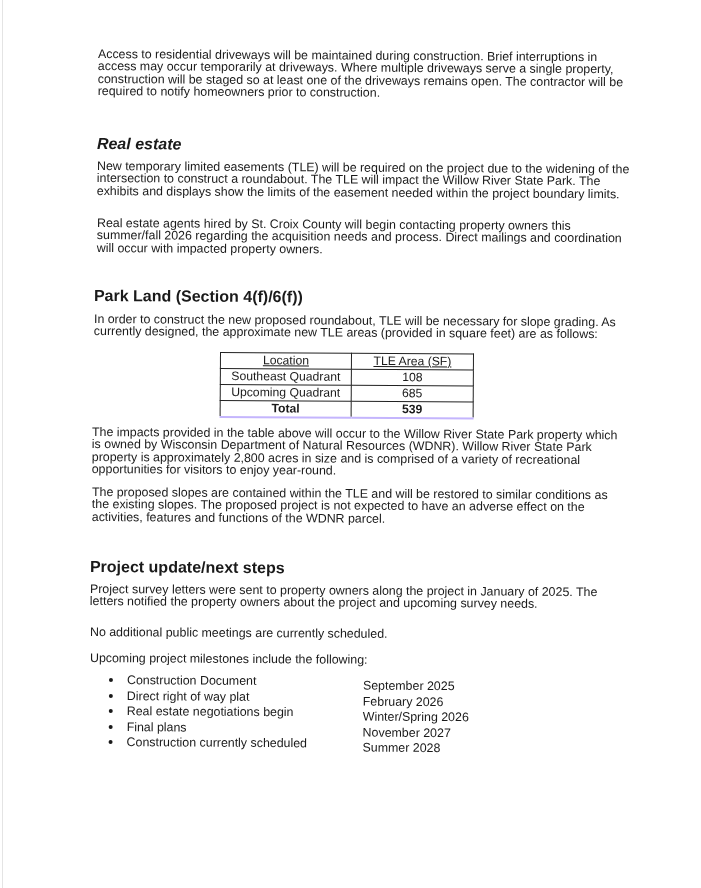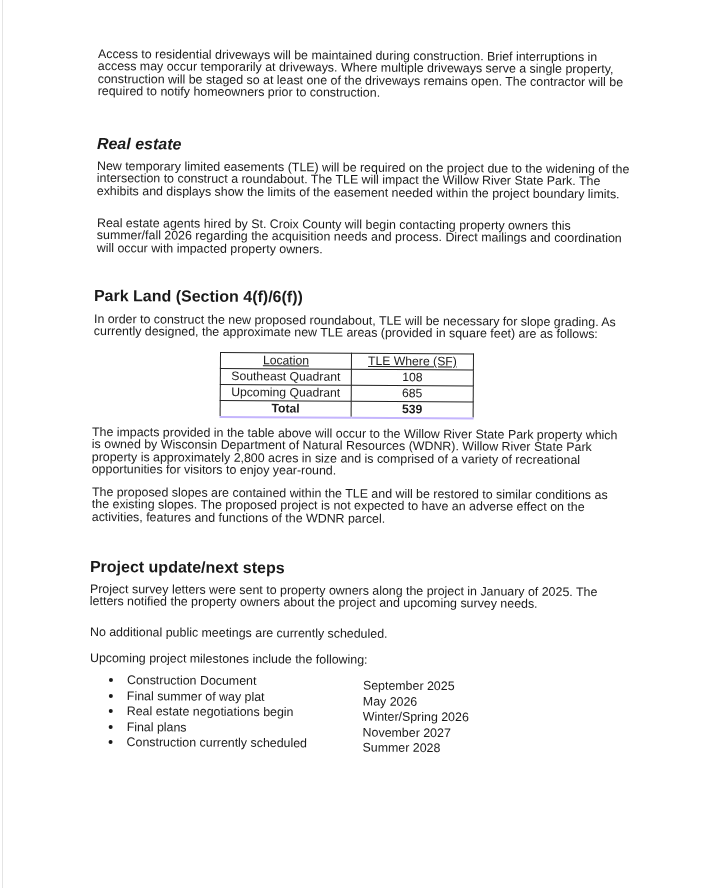--- a/index.html
+++ b/index.html
@@ -69,21 +69,21 @@
 
   <div class="p" style="left:94px; top:313px;">
     <span class="line">In order to construct the new proposed roundabout, TLE will be necessary for slope grading. As</span>
     <span class="line">currently designed, the approximate new TLE areas (provided in square feet) are as follows:</span>
   </div>
 
   <table class="tle">
     <tbody>
         <tr>
       <th class="c1"><span>Location</span></th>
-      <th><span>TLE Where (SF)</span></th>
+      <th><span>TLE Area (SF)</span></th>
     </tr>
     <tr>
       <td class="c1">Southeast Quadrant</td>
       <td>108</td>
     </tr>
     <tr>
       <td class="c1">Upcoming Quadrant</td>
       <td>685</td>
     </tr>
     <tr class="total">
@@ -122,22 +122,22 @@
   </div>
 
   <div class="milestones">
     <div class="ms">
       <span class="bullet"></span>
       <span class="label">Construction Document</span>
       <span class="date">September 2025</span>
     </div>
     <div class="ms">
       <span class="bullet"></span>
-      <span class="label">Final summer of way plat</span>
-      <span class="date">May 2026</span>
+      <span class="label">Direct right of way plat</span>
+      <span class="date">February 2026</span>
     </div>
     <div class="ms">
       <span class="bullet"></span>
       <span class="label">Real estate negotiations begin</span>
       <span class="date">Winter/Spring 2026</span>
     </div>
     <div class="ms">
       <span class="bullet"></span>
       <span class="label">Final plans</span>
       <span class="date">November 2027</span>

